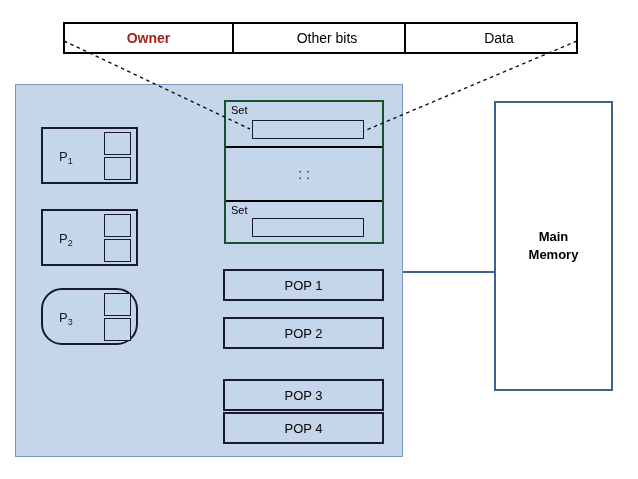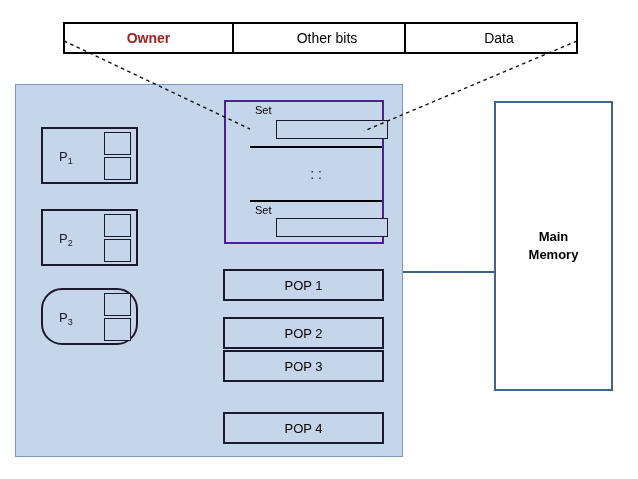--- a/index.html
+++ b/index.html
@@ -108,25 +108,24 @@
   .proc-slot.top { top: 3px; }
   .proc-slot.bot { top: 28px; }
 
   
   #cache-stack {
     position: absolute;
     left: 224px;
     top: 100px;
     width: 160px;
     height: 144px;
-    border: 2px solid #4c1d95;
+    border: 2px solid #14532d;
     box-sizing: border-box;
     background: #c5d5ea;
     z-index: 3;
-    padding-left: 24px;
   }
   .cache-row {
     position: relative;
     box-sizing: border-box;
     background: #c5d5ea;
     width: 100%;
   }
   .cache-row + .cache-row { border-top: 2px solid #000000; }
   #cache-set-1 { height: 44px; }
   #cache-ellipsis { height: 54px; }
@@ -177,21 +176,21 @@
     background: #c5d5ea;
     display: flex;
     align-items: center;
     justify-content: center;
     font-size: 13px;
     color: #000000;
     z-index: 3;
   }
   #pop-1 { top: 269px; }
   #pop-2 { top: 317px; }
-  #pop-3 { top: 350px; }
+  #pop-3 { top: 379px; }
   #pop-4 { top: 412px; }
 
   
   #bus-connector {
     position: absolute;
     left: 403px;
     top: 271px;
     width: 93px;
     height: 0;
     border-top: 2px solid #3d648f;

